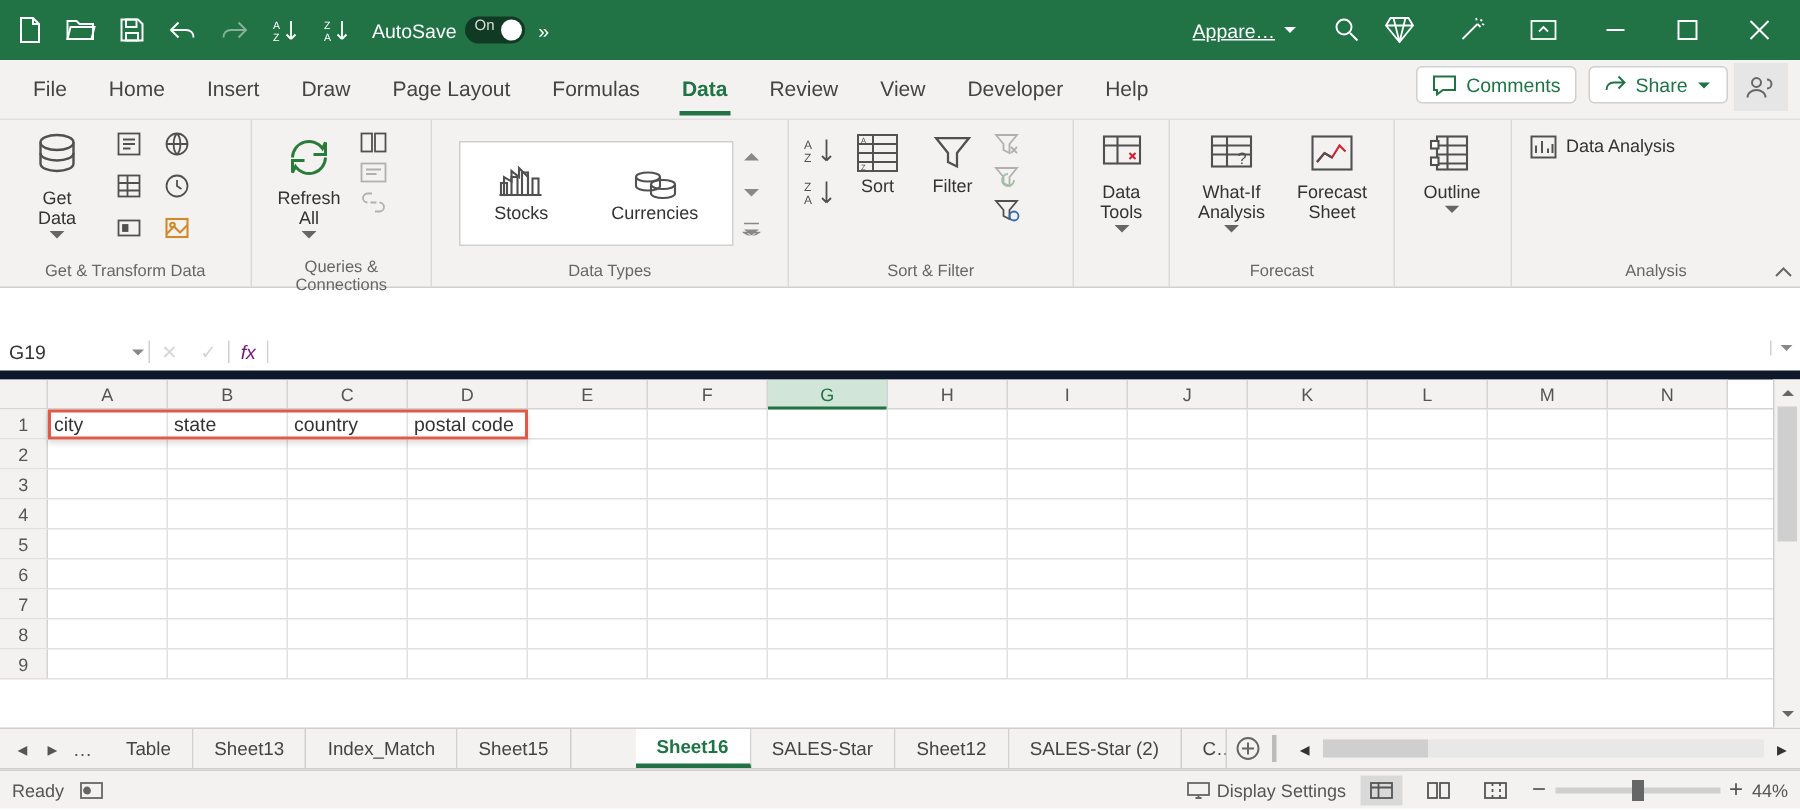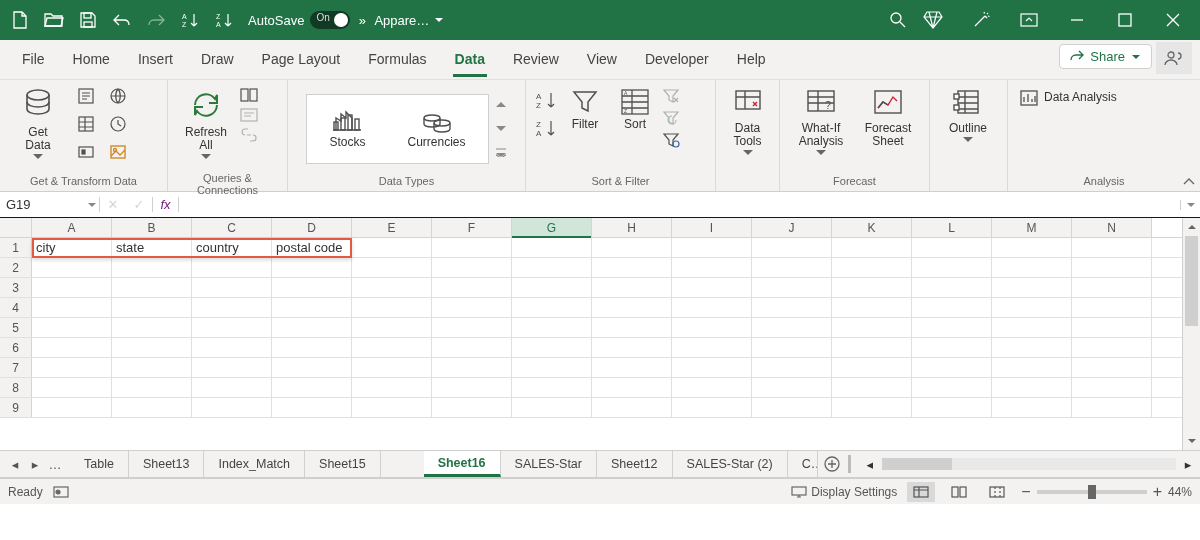--- a/index.html
+++ b/index.html
@@ -4,21 +4,21 @@
 <style>
   * { box-sizing: border-box; margin: 0; padding: 0; font-family: "Segoe UI", Arial, sans-serif; }
   body { width: 1200px; height: 540px; overflow: hidden; background: #fff; font-size: 13px; color: #333; }
   .titlebar { height: 40px; background: #217346; display: flex; align-items: center; color: #fff; padding: 0 4px; }
   .titlebar .qat { display: flex; align-items: center; gap: 2px; }
   .titlebar .qat .btn { width: 32px; height: 32px; display:flex; align-items:center; justify-content:center; cursor:pointer; }
   .titlebar .autosave { display:flex; align-items:center; margin-left:8px; font-size:13px; }
   .titlebar .toggle { width:40px; height:18px; background:#103a24; border-radius:9px; margin-left:6px; position:relative; }
   .titlebar .toggle .knob { width:14px; height:14px; background:#fff; border-radius:50%; position:absolute; right:2px; top:2px; }
   .titlebar .more { width:24px; display:flex; justify-content:center; }
-  .titlebar .center { flex:1; display:flex; align-items:center; justify-content:space-between; gap:20px; }
+  .titlebar .center { flex:1; display:flex; align-items:center; justify-content:flex-end; gap:20px;text-decoration:underline; }
   .titlebar .docname { display:flex; align-items:center; color:#fff; }
   .titlebar .docname .drop { margin-left:4px; }
   .titlebar .search { width:24px; display:flex; justify-content:center; }
   .titlebar .right { display:flex; align-items:center; gap:2px; }
   .titlebar .right .btn { width:46px; height:40px; display:flex; align-items:center; justify-content:center; cursor:pointer; }
   svg { display:block; }
   .tabs { height:40px; background:#f3f2f1; display:flex; align-items:center; padding:0 8px; border-bottom:1px solid #e1dfdd; position:relative; }
   .tabs .tab { padding:8px 14px 10px; color:#444; cursor:pointer; position:relative; font-size:14px; }
   .tabs .tab.active { color:#217346; font-weight:600; }
   .tabs .tab.active::after { content:""; position:absolute; left:12px; right:12px; bottom:0; height:3px; background:#217346; }
@@ -30,21 +30,21 @@
   .ribbon .group { border-right:1px solid #dadada; display:flex; flex-direction:column; padding:4px 8px 2px; }
   .ribbon .group .content { flex:1; display:flex; align-items:flex-start; gap:4px; }
   .ribbon .group .label { text-align:center; font-size:11px; color:#666; padding:2px 0; }
   .rbtn { display:flex; flex-direction:column; align-items:center; justify-content:flex-start; padding:2px 4px; cursor:pointer; text-align:center; line-height:1.1; font-size:12px; gap:2px; }
   .rbtn.big { width:60px; height:86px; justify-content:flex-start; padding-top:4px; }
   .rbtn .lbl { margin-top:2px; }
   .icon-grid { display:grid; grid-template-columns:repeat(2,28px); grid-auto-rows:24px; gap:4px 4px; }
   .icon-grid .sm { width:28px; height:24px; display:flex; align-items:center; justify-content:center; cursor:pointer; }
   .datatypes-gallery { border:1px solid #cfcfcf; background:#fff; display:flex; gap:34px; padding:6px 18px; align-items:center; height:70px;}
   .collapse { position:absolute; right:4px; bottom:4px; cursor:pointer; }
-  .formulabar { height:26px; border-bottom:1px solid #0f172a; display:flex; align-items:center; background:#fff; }
+  .formulabar { height:26px; border-bottom:6px solid #0f172a; display:flex; align-items:flex-start; background:#fff;margin-top:35px; }
   .formulabar .namebox { width:100px; border-right:1px solid #cfcfcf; display:flex; align-items:center; padding:0 6px; position:relative; }
   .formulabar .namebox .dd { position:absolute; right:2px; }
   .formulabar .fxbtns { display:flex; align-items:center; border-right:1px solid #cfcfcf; }
   .formulabar .fxbtns .b { width:26px; display:flex; align-items:center; justify-content:center; color:#888; cursor:pointer; height:100%; }
   .formulabar .fx { width:26px; display:flex; align-items:center; justify-content:center; font-style:italic; color:#701a75; border-right:1px solid #cfcfcf; }
   .formulabar .input { flex:1; padding:0 6px; border:none; outline:none; font-size:13px; }
   .formulabar .expand { width:20px; display:flex; align-items:center; justify-content:center; cursor:pointer; border-left:1px solid #cfcfcf;}
   .grid-area { display:flex; height:232px; }
   .grid { flex:1; position:relative; overflow:hidden; }
   .colheads { display:flex; height:20px; border-bottom:1px solid #d4d4d4; }
@@ -193,20 +193,26 @@
   <div class="tab">Insert</div>
   <div class="tab">Draw</div>
   <div class="tab">Page Layout</div>
   <div class="tab">Formulas</div>
   <div class="tab active">Data</div>
   <div class="tab">Review</div>
   <div class="tab">View</div>
   <div class="tab">Developer</div>
   <div class="tab">Help</div>
   <div class="spacer"></div>
+  <div class="pill">
+    <svg width="16" height="14" viewBox="0 0 16 14" fill="none" stroke="#217346" stroke-width="1.3">
+        <path d="M1 1h14v9H7l-4 3v-3H1z"></path>
+      </svg>
+    <span>Comments</span>
+  </div>
   <div class="pill share">
     <svg width="14" height="14" viewBox="0 0 14 14" fill="none" stroke="#217346" stroke-width="1.3">
         <path d="M9 1l4 4-4 4M13 5H6c-3 0-5 2-5 5v0"></path>
       </svg>
     <span>Share</span>
     <svg width="10" height="10" viewBox="0 0 10 10" fill="#217346">
         <path d="M1 3l4 4 4-4z"></path>
       </svg>
   </div>
   <div class="collab">
@@ -361,33 +367,33 @@
           </div>
         <div>
             <svg width="24" height="20" viewBox="0 0 24 20" fill="none" stroke="#505050" stroke-width="1.2">
               <text x="2" y="9" font-size="8" fill="#505050" stroke="none">Z</text>
               <text x="2" y="18" font-size="8" fill="#505050" stroke="none">A</text>
               <path d="M17 3v14m0 0l-3-3m3 3l3-3"></path>
             </svg>
           </div>
       </div>
       <div class="rbtn big" style="width:46px">
-        <svg width="28" height="28" viewBox="0 0 28 28" fill="none" stroke="#505050" stroke-width="1.5">
-            <path d="M3 4h22l-8 10v9l-6-3v-6z"></path>
-          </svg>
-        <span>Filter</span>
-      </div>
-      <div class="rbtn big" style="width:46px">
         <svg width="30" height="28" viewBox="0 0 30 28" fill="none" stroke="#505050" stroke-width="1.3">
             <rect x="2" y="2" width="26" height="24"></rect>
             <path d="M2 8h26M2 14h26M2 20h26M12 2v24"></path>
             <text x="4" y="7" font-size="5" fill="#505050" stroke="none">A</text>
             <text x="4" y="25" font-size="5" fill="#505050" stroke="none">Z</text>
           </svg>
         <span>Sort</span>
+      </div>
+      <div class="rbtn big" style="width:46px">
+        <svg width="28" height="28" viewBox="0 0 28 28" fill="none" stroke="#505050" stroke-width="1.5">
+            <path d="M3 4h22l-8 10v9l-6-3v-6z"></path>
+          </svg>
+        <span>Filter</span>
       </div>
       <div style="display:flex;flex-direction:column;gap:6px;padding-top:4px">
         <div style="opacity:.4">
             <svg width="18" height="16" viewBox="0 0 18 16" fill="none" stroke="#505050" stroke-width="1.2">
               <path d="M2 2h14l-5 6v6l-4-2V8z M12 10l4 4m0-4l-4 4"></path>
             </svg>
           </div>
         <div style="opacity:.4">
             <svg width="18" height="16" viewBox="0 0 18 16" fill="none" stroke="#505050" stroke-width="1.2">
               <path d="M2 2h14l-5 6v6l-4-2V8z"></path>

